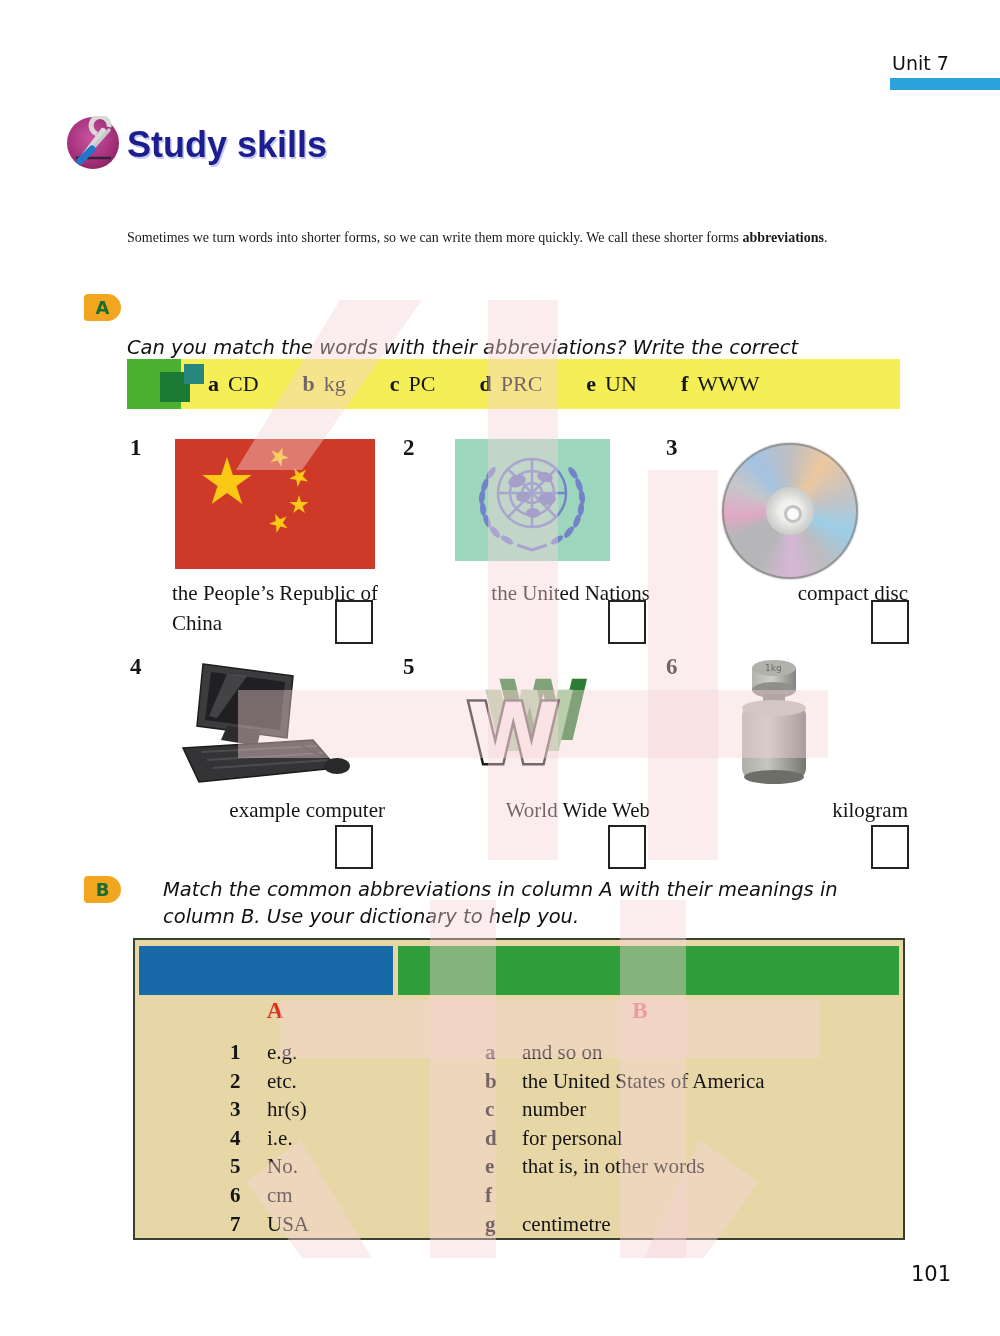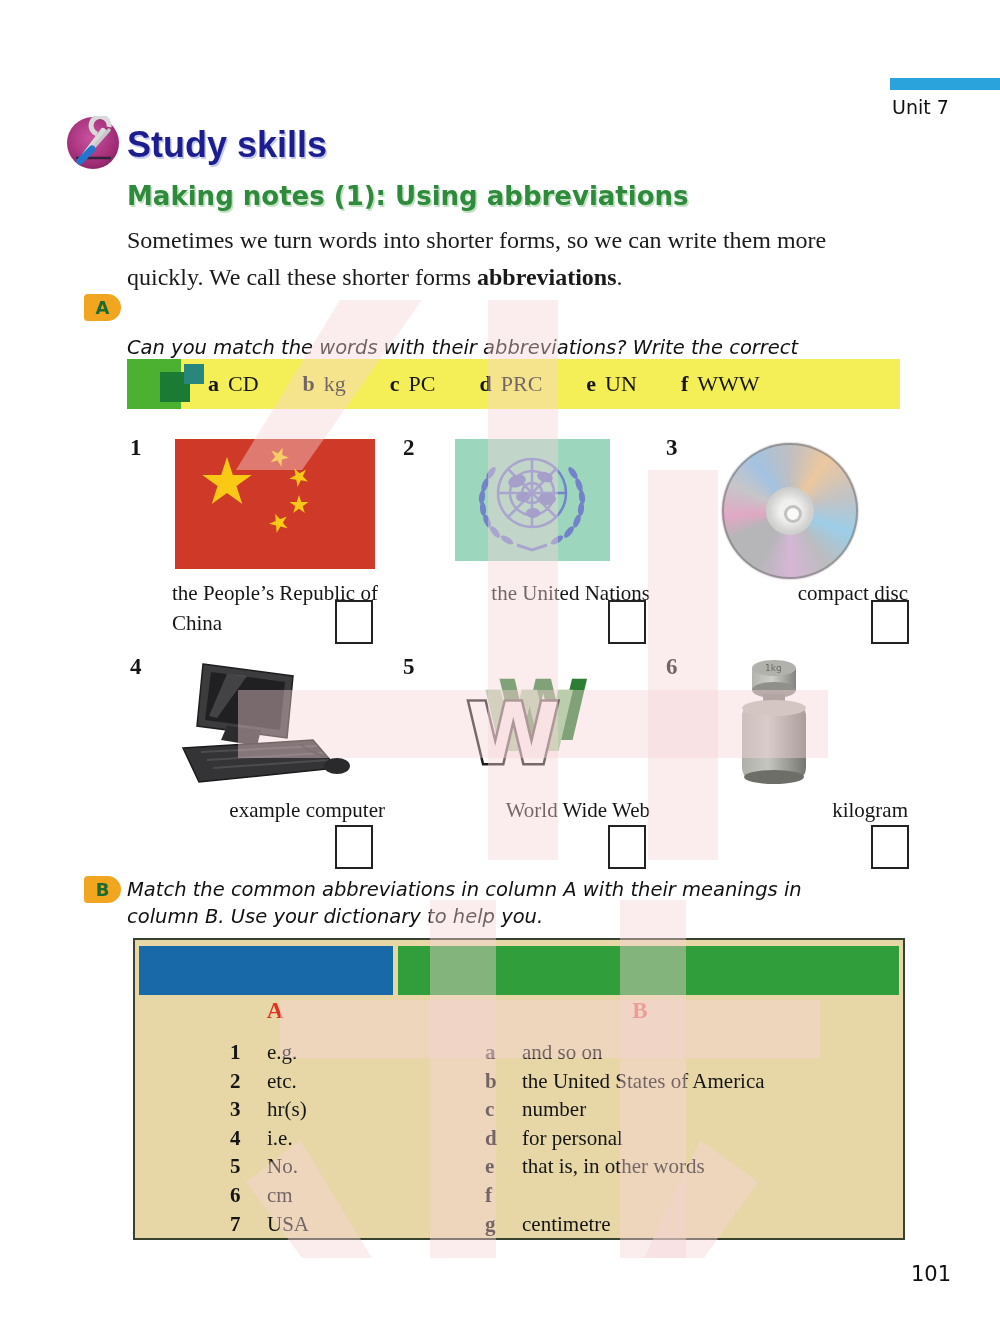--- a/index.html
+++ b/index.html
@@ -1,43 +1,43 @@
 <!DOCTYPE html>
 <html><head>
 <meta charset="utf-8">
 <style>
   html,body{margin:0;padding:0;background:#888;}
   #page{position:relative;width:1000px;height:1336px;background:#ffffff;margin:0 auto;
         font-family:"Liberation Serif",serif;color:#151515;overflow:hidden;}
 
   
   .unit-label{position:absolute;left:892px;top:52px;font-family:"DejaVu Sans",sans-serif;
-              font-size:19px;font-weight:500;color:#111;margin-top:44px;}
+              font-size:19px;font-weight:500;color:#111;}
   .unit-bar{position:absolute;left:890px;top:78px;width:110px;height:12px;background:#2aa2dc;}
 
   
   .ss-icon{position:absolute;left:66px;top:116px;width:54px;height:54px;}
   .ss-title{position:absolute;left:127px;top:124px;font-family:Liberation Sans, sans-serif;
             font-weight:bold;font-size:36px;color:#1c1d8f;text-shadow:1.5px 1.5px 0 rgba(120,140,220,.45);}
   .lesson-title{position:absolute;left:127px;top:181px;font-family:"DejaVu Sans",sans-serif;
             font-weight:bold;font-size:26px;color:#2e8b3c;text-shadow:1.5px 1.5px 0 rgba(140,200,140,.55);}
 
-  .intro{position:absolute;left:127px;top:222px;width:778px;font-size:24px;line-height:37px;color:#1a1a1a;}
+  .intro{position:absolute;left:127px;top:222px;width:778px;font-size:14px;line-height:31px;color:#1a1a1a;}
   .intro b{font-weight:bold;}
 
   
   .badge{position:absolute;width:37px;height:27px;background:#f2a51f;border-radius:4px 14px 14px 4px;
          display:flex;align-items:center;justify-content:center;font-family:"DejaVu Sans",sans-serif;
          font-weight:bold;font-size:18px;color:#1d6b2f;}
   .badge-a{left:84px;top:294px;}
   .badge-b{left:84px;top:876px;}
   .instr{position:absolute;left:127px;width:714px;font-family:"DejaVu Sans",sans-serif;
          font-style:italic;font-size:19.5px;line-height:27px;color:#111;}
   .instr-a{top:294px;margin-top:40px;}
-  .instr-b{top:876px;}
+  .instr-b{top:876px;margin-left:36px;}
 
   
   .abbr-bar{position:absolute;left:127px;top:359px;width:773px;height:50px;background:#f4ef56;}
   .deco-green{position:absolute;left:0;top:0;width:54px;height:50px;background:#4cb031;}
   .deco-dark{position:absolute;left:33px;top:13px;width:30px;height:30px;background:#1b7a33;}
   .deco-teal{position:absolute;left:57px;top:5px;width:20px;height:20px;background:#28877d;}
   .abbr-items{position:absolute;left:81px;top:0;height:50px;display:flex;align-items:center;gap:44px;}
   .abbr-item{display:flex;align-items:baseline;font-size:22px;}
   .abbr-letter{font-weight:bold;margin-right:9px;}
 
@@ -108,21 +108,20 @@
       </radialGradient>
     </defs>
     <circle cx="27" cy="27" r="26" fill="url(#iconbg)"></circle>
     <line x1="10" y1="42" x2="45" y2="42" stroke="#33203a" stroke-width="2.5"></line>
     <line x1="19" y1="39" x2="37" y2="15" stroke="#d9d9da" stroke-width="6" stroke-linecap="round"></line>
     <path d="M31,18 A9 9 0 1 1 43,11" fill="none" stroke="#d9d9da" stroke-width="5"></path>
     <line x1="26" y1="33" x2="43" y2="14" stroke="#c8c8ca" stroke-width="3.5" stroke-linecap="round"></line>
     <line x1="14" y1="45" x2="26" y2="33" stroke="#2277cc" stroke-width="7" stroke-linecap="round"></line>
   </svg>
   <div class="ss-title">Study skills</div>
-  <div class="lesson-title">Making notes (1): Using abbreviations</div>
 
   <div class="intro"><span>Sometimes we turn words into shorter forms, so we can write them more quickly. We call these shorter forms </span><b>abbreviations</b><span>.</span></div>
 
   <div class="badge badge-a">A</div>
   <div class="instr instr-a">Can you match the words with their abbreviations? Write the correct letter in each box.</div>
 
   <div class="abbr-bar">
     <div class="deco-green"></div>
     <div class="deco-dark"></div>
     <div class="deco-teal"></div>

